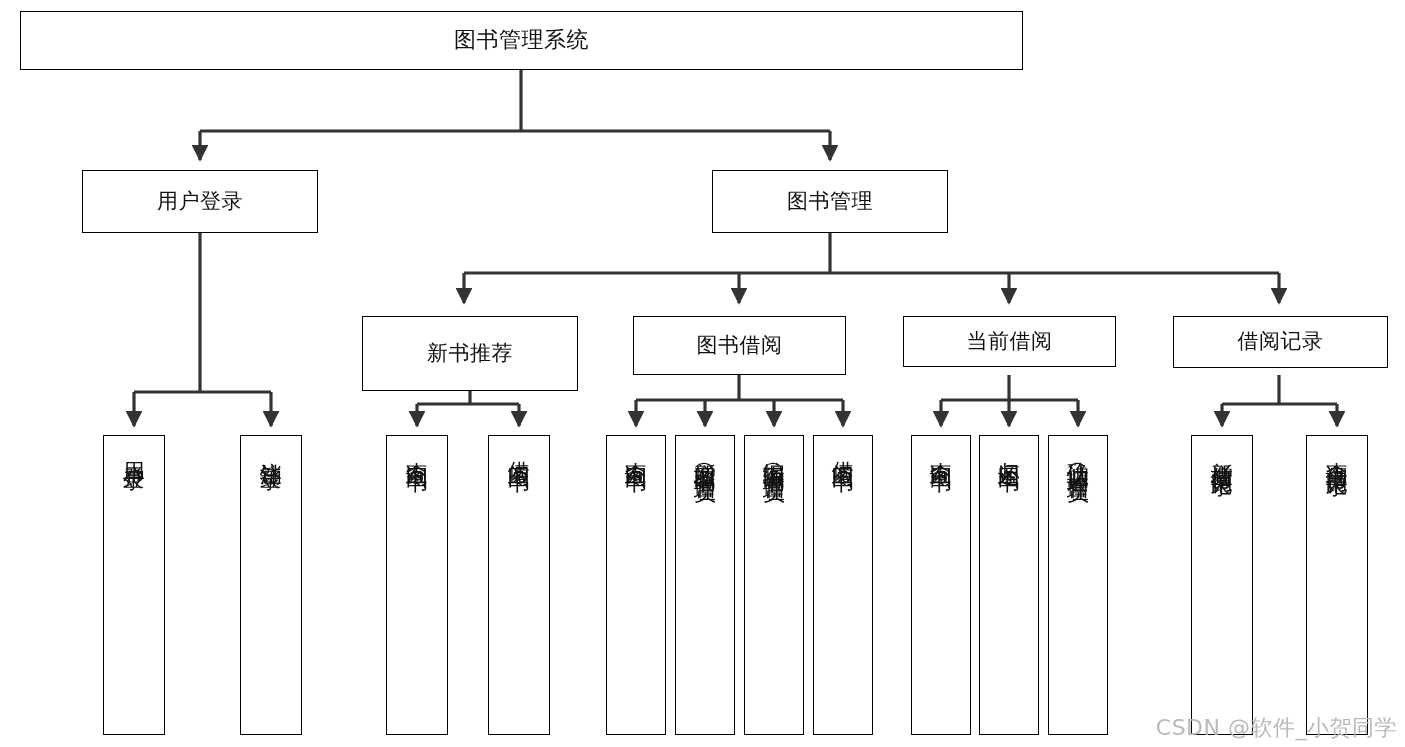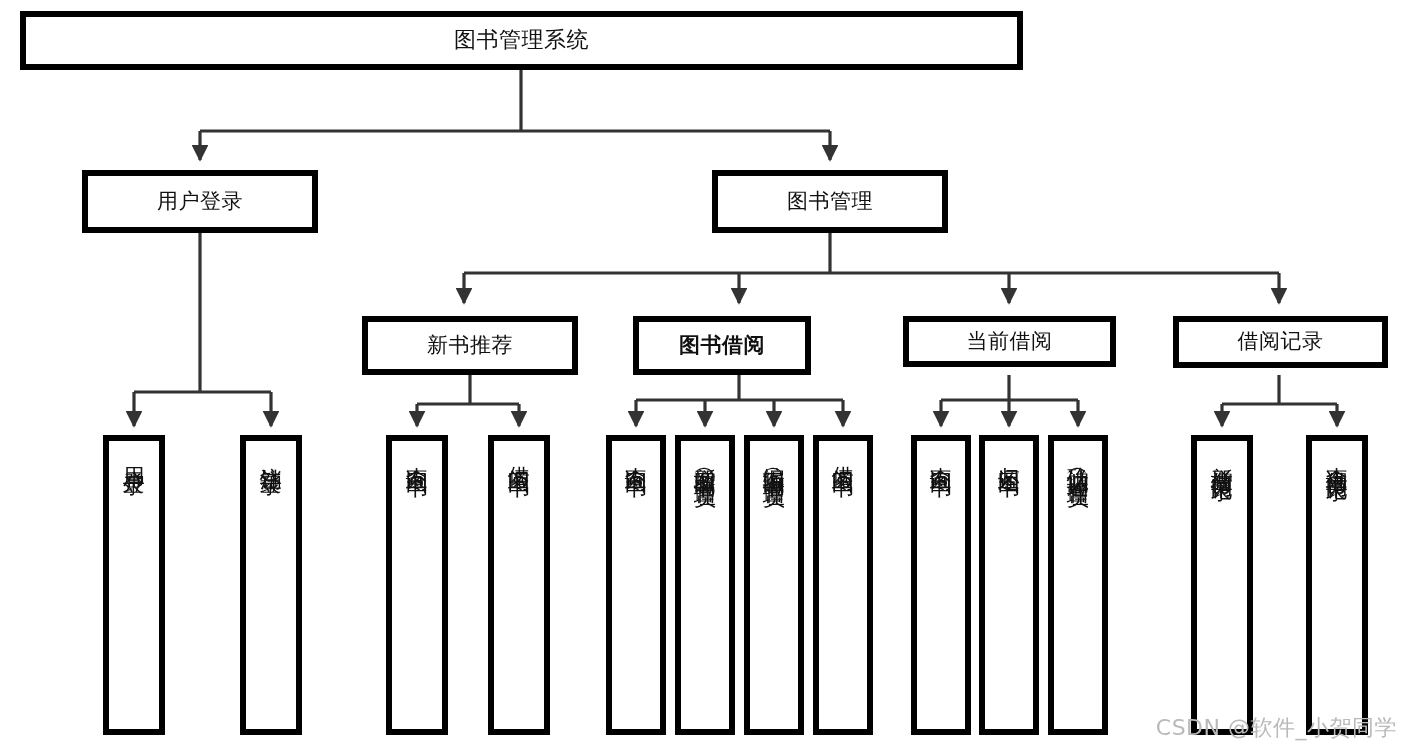--- a/index.html
+++ b/index.html
@@ -23,21 +23,21 @@
     left: 0;
     top: 0;
     width: 1405px;
     height: 747px;
     pointer-events: none;
   }
   .node {
     position: absolute;
     box-sizing: border-box;
     background: #ffffff;
-    border: 6px solid #000000;
+    border: 1px solid #000000;
     display: flex;
     align-items: center;
     justify-content: center;
     color: #111111;
     z-index: 2;
   }
   .node-label {
     display: block;
     text-align: center;
     line-height: 1.22;
@@ -136,25 +136,25 @@
   </div>
 
   <div class="node horizontal" style="left:82px; top:170px; width:236px; height:63px;">
     <span class="node-label">用户登录</span>
   </div>
 
   <div class="node horizontal" style="left:712px; top:170px; width:236px; height:63px;">
     <span class="node-label">图书管理</span>
   </div>
 
-  <div class="node horizontal" style="left:362px; top:316px; width:216px; height:59px;">
+  <div class="node horizontal" style="left:362px; top:316px; width:216px; height:75px;">
     <span class="node-label">新书推荐</span>
   </div>
 
-  <div class="node horizontal" style="left:633px; top:316px; width:178px; height:59px;font-weight:bold;">
+  <div class="node horizontal" style="left:633px; top:316px; width:213px; height:59px;">
     <span class="node-label">图书借阅</span>
   </div>
 
   <div class="node horizontal" style="left:903px; top:316px; width:213px; height:51px;">
     <span class="node-label">当前借阅</span>
   </div>
 
   <div class="node horizontal" style="left:1173px; top:316px; width:215px; height:52px;">
     <span class="node-label">借阅记录</span>
   </div>

